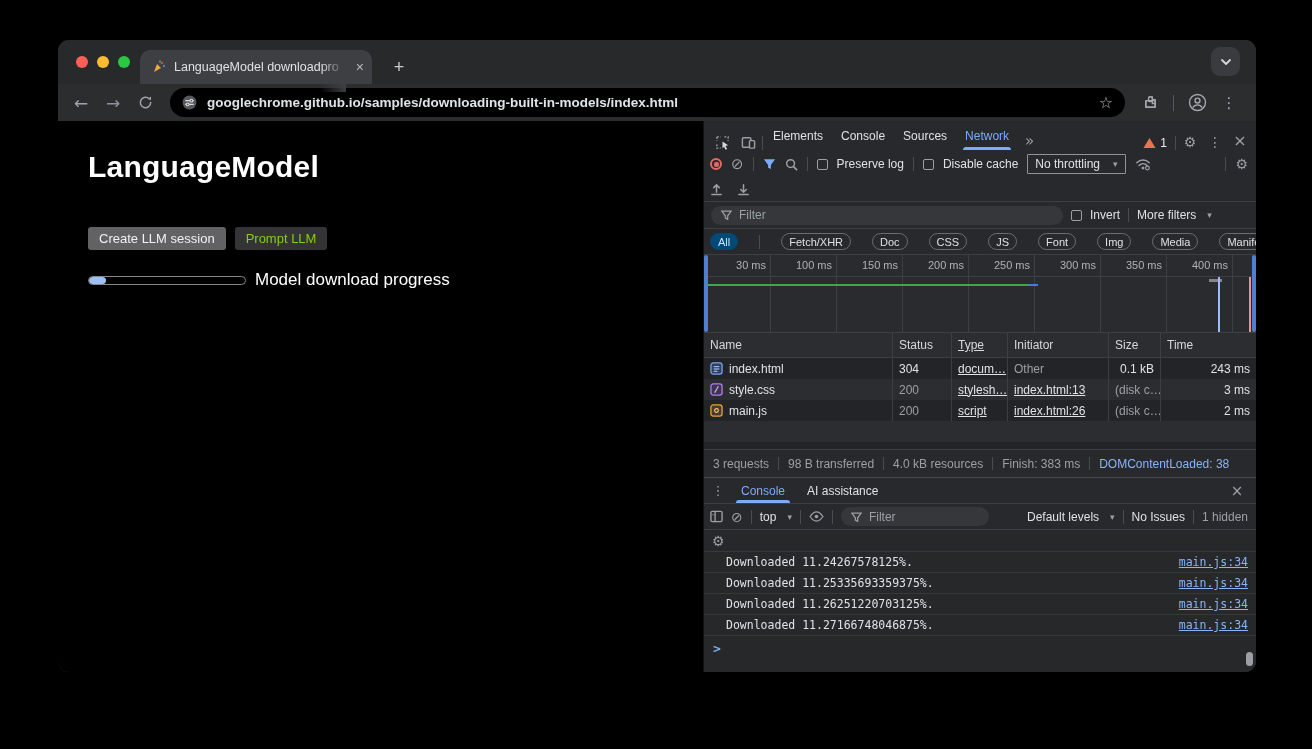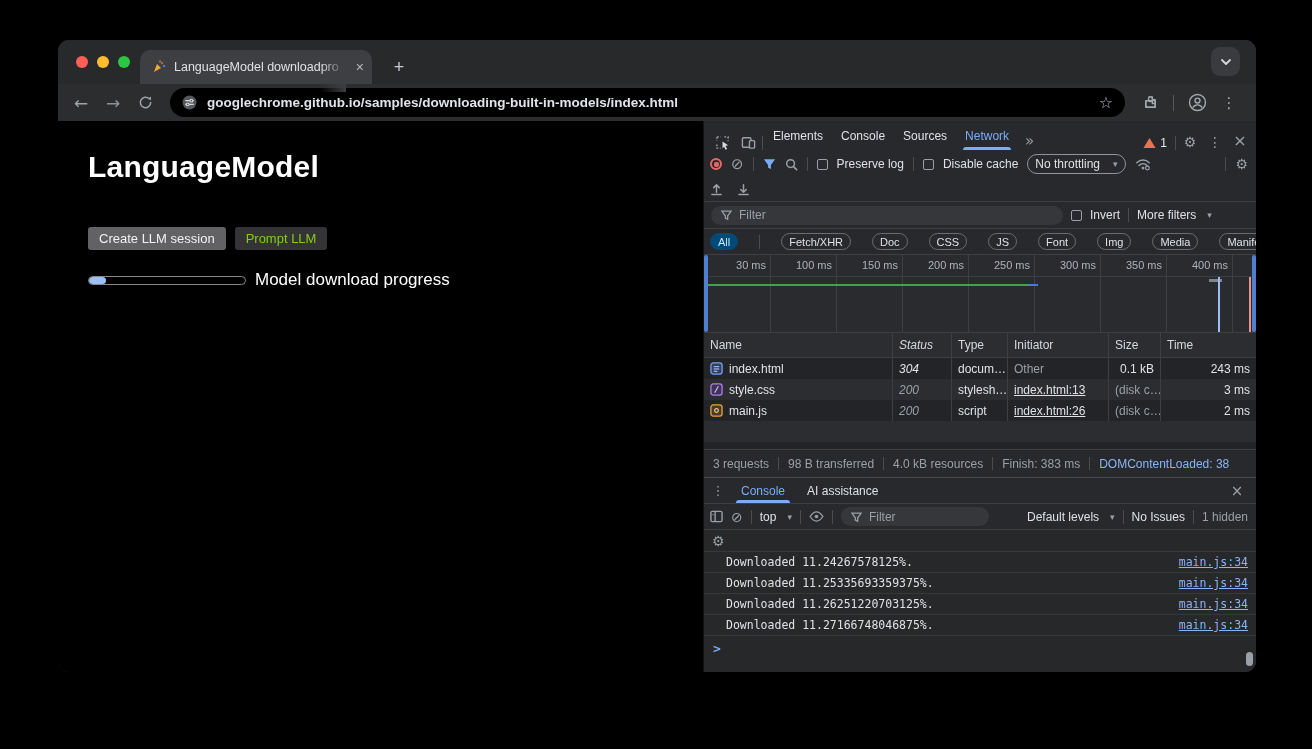--- a/index.html
+++ b/index.html
@@ -68,21 +68,21 @@
   .dt-tab.active::after { content:""; position:absolute; left:6px; right:6px; bottom:0;
     height:3px; background:#7cacf8; border-radius:3px 3px 0 0; }
   .more-tabs { font-size:15px; color:#9aa0a6; padding:0 6px; }
   .warn-badge { display:flex; align-items:center; gap:4px; color:#e8eaed; padding:0 6px; }
   .sp { flex:1; }
 
   .dt-row1 { height:28px; display:flex; align-items:center; padding:0 8px 0 6px; gap:9px; flex:none; }
   .rec { width:12px; height:12px; border:2px solid #e46962; border-radius:50%;
     display:flex; align-items:center; justify-content:center; }
   .rec i { width:5px; height:5px; background:#e46962; border-radius:2px; }
-  .throttle { height:20px; border:1px solid #90949a; border-radius:10px; display:flex;
+  .throttle { height:20px; border:1px solid #90949a; border-radius:1px; display:flex;
     align-items:center; padding:0 7px; gap:10px; color:#e0e2e6; }
   .dt-row2 { height:24px; display:flex; align-items:center; padding:0 6px; gap:14px;
     border-bottom:1px solid #3c4043; flex:none; }
 
   .dt-filter-row { height:27px; display:flex; align-items:center; padding:0 8px 0 7px; gap:8px;
     border-bottom:1px solid #3c4043; flex:none; }
   .fpill { height:19px; background:#35373a; border-radius:10px; display:flex; align-items:center;
     padding:0 10px; gap:7px; color:#9aa0a6; }
   .fpill-net { flex:1; max-width:352px; }
   .lab { color:#dde1e6; }
@@ -102,21 +102,21 @@
   .handle { position:absolute; top:0; bottom:0; width:4px; background:#4e7fd0; border-radius:2px; }
   .tl-green { position:absolute; top:29px; height:2px; background:#3fa647; }
   .tl-bluetip { position:absolute; top:29px; height:2px; background:#4477f2; }
   .tl-gray { position:absolute; background:#80868b; }
   .marker { position:absolute; top:22px; bottom:0; width:2px; }
 
   .grid-h { height:25px; background:#2b2d30; border-bottom:1px solid #3c4043;
     display:flex; align-items:center; flex:none; color:#d5d9de; }
   .gc { padding:0 6px; height:100%; display:flex; align-items:center; border-right:1px solid #3c4043; overflow:hidden; white-space:nowrap; }
   .gc:last-child { border-right:none; }
-  .c-name { width:189px; } .c-status { width:59px;font-style:italic; } .c-type { width:56px; }
+  .c-name { width:189px; } .c-status { width:59px; } .c-type { width:56px;text-decoration:underline; }
   .c-init { width:101px; } .c-size { width:52px; } .c-time { flex:1; }
   .grid-row { height:21px; display:flex; align-items:center; flex:none; font-size:12px; }
   .r-dark { background:#222427; } .r-lite { background:#2b2d30; }
   .right { justify-content:flex-end; }
   .ulink { text-decoration:underline; color:#dfe2e6; }
   .ficon { width:13px; height:13px; margin-right:6px; flex:none; }
   .filler { flex:1; background:repeating-linear-gradient(#2b2d30 0 21px, #222427 21px 42px); }
 
   .summary { height:28px; border-top:1px solid #3c4043; background:#28292c; display:flex;
     align-items:center; color:#9aa0a6; overflow:hidden; white-space:nowrap; flex:none; }

